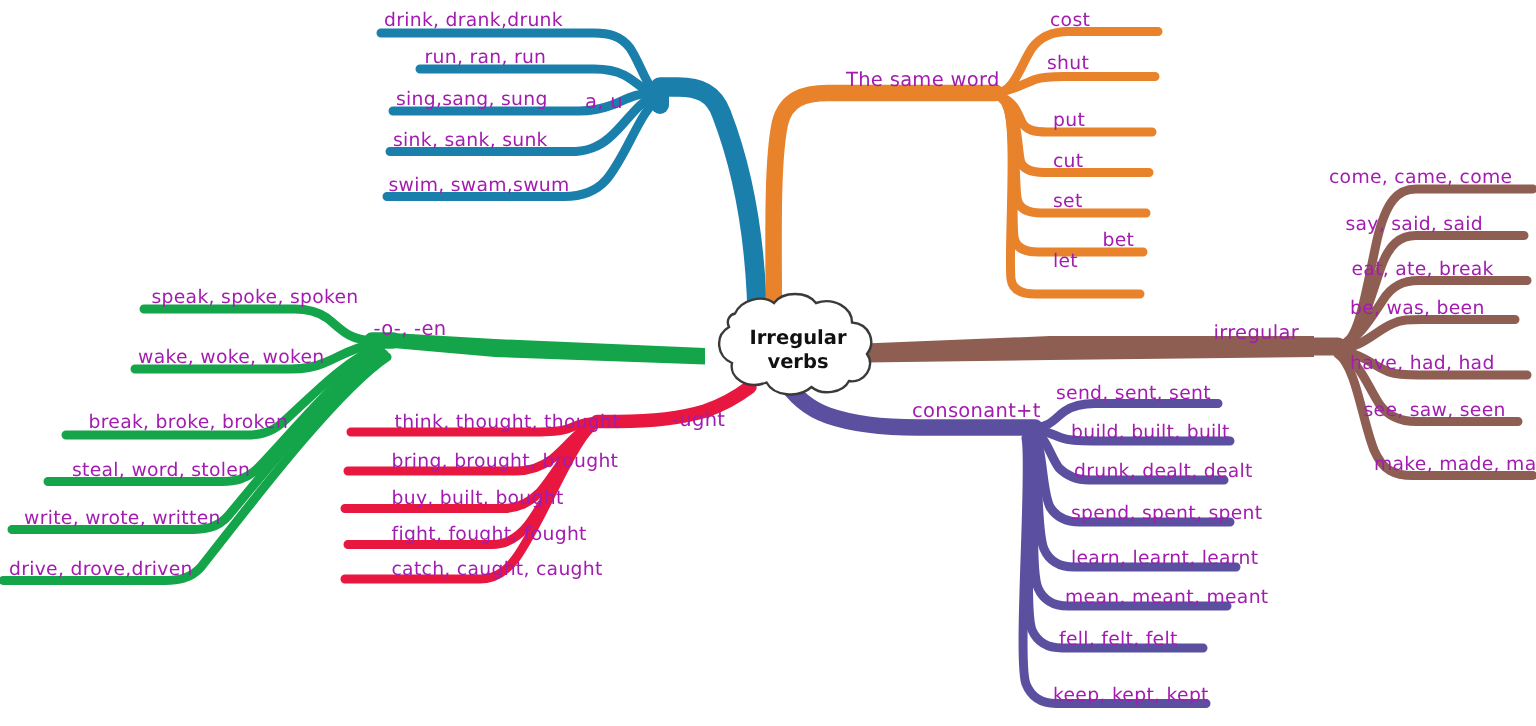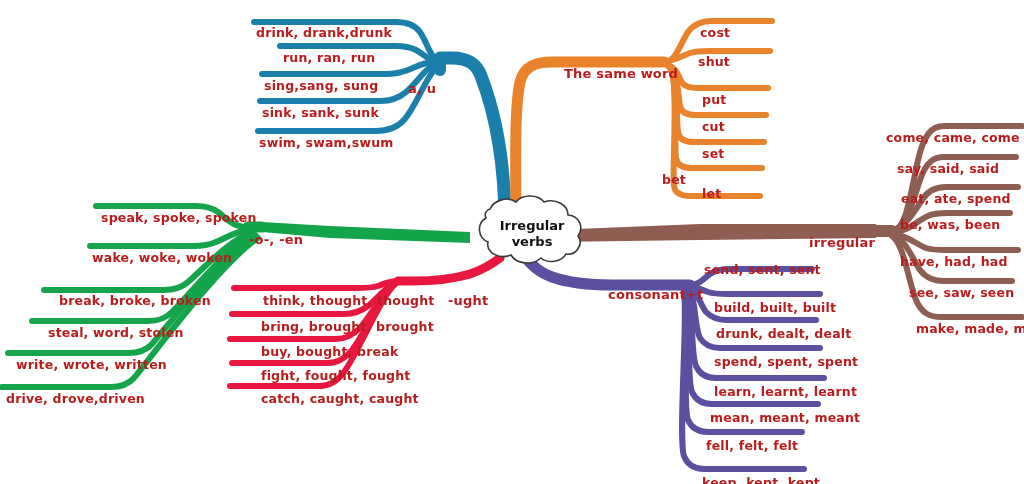--- a/index.html
+++ b/index.html
@@ -18,25 +18,24 @@
   #wires {
     position: absolute;
     left: 0;
     top: 0;
     width: 1024px;
     height: 484px;
   }
   .leaf-label, .branch-label {
     position: absolute;
     white-space: nowrap;
-    color: #b91c1c;
-    font-weight: 700;
+    color: #a21caf;
+    font-weight: 400;
     letter-spacing: 0.2px;
     line-height: 1;
-    margin-top: 20px;
   }
   .leaf-label {
     font-size: 12.5px;
   }
   .branch-label {
     font-size: 13px;
   }
   .central-text {
     position: absolute;
     text-align: center;
@@ -172,21 +171,21 @@
                C 532 266 516 264 511 255
                C 498 260 486 252 488 242
                C 478 238 476 224 486 218
                C 484 214 486 210 490 209 Z" fill="#FFFFFF" stroke="#3A3A3A" stroke-width="1.6"></path>
     </g>
   </svg>
 
   <div class="central-text" style="left:486px; top:218px; width:92px;">Irregular
 verbs</div>
 
-  <div class="branch-label" style="left:408px; top:62px;">a, u</div>
+  <div class="branch-label" style="left:390px; top:62px;">a, u</div>
 
   <div class="branch-label" style="left:564px; top:47px;">The same word</div>
 
   <div class="branch-label" style="left:249px; top:213px;">-o-, -en</div>
 
   <div class="branch-label" style="left:448px; top:274px;">-ught</div>
 
   <div class="branch-label" style="left:608px; top:268px;">consonant+t</div>
 
   <div class="branch-label" style="left:809px; top:216px;">irregular</div>
@@ -195,46 +194,46 @@
   <div class="leaf-label" style="left:283px; top:32px;">run, ran, run</div>
   <div class="leaf-label" style="left:264px; top:60px;">sing,sang, sung</div>
   <div class="leaf-label" style="left:262px; top:87px;">sink, sank, sunk</div>
   <div class="leaf-label" style="left:259px; top:117px;">swim, swam,swum</div>
 
   <div class="leaf-label" style="left:700px; top:7px;">cost</div>
   <div class="leaf-label" style="left:698px; top:36px;">shut</div>
   <div class="leaf-label" style="left:702px; top:74px;">put</div>
   <div class="leaf-label" style="left:702px; top:101px;">cut</div>
   <div class="leaf-label" style="left:702px; top:128px;">set</div>
-  <div class="leaf-label" style="left:662px; top:154px;text-align:right;">bet</div>
+  <div class="leaf-label" style="left:735px; top:154px;text-align:right;">bet</div>
   <div class="leaf-label" style="left:702px; top:168px;">let</div>
 
   <div class="leaf-label" style="left:101px; top:192px;">speak, spoke, spoken</div>
   <div class="leaf-label" style="left:92px; top:232px;">wake, woke, woken</div>
   <div class="leaf-label" style="left:59px; top:275px;">break, broke, broken</div>
   <div class="leaf-label" style="left:48px; top:307px;">steal, word, stolen</div>
   <div class="leaf-label" style="left:16px; top:339px;">write, wrote, written</div>
   <div class="leaf-label" style="left:6px; top:373px;text-align:center;">drive, drove,driven</div>
 
   <div class="leaf-label" style="left:263px; top:275px;">think, thought, thought</div>
   <div class="leaf-label" style="left:261px; top:301px;">bring, brought, brought</div>
-  <div class="leaf-label" style="left:261px; top:326px;">buy, bought, break</div>
+  <div class="leaf-label" style="left:261px; top:326px;">buy, built, bought</div>
   <div class="leaf-label" style="left:261px; top:350px;">fight, fought, fought</div>
   <div class="leaf-label" style="left:261px; top:373px;">catch, caught, caught</div>
 
-  <div class="leaf-label" style="left:704px; top:244px;">send, sent, sent</div>
+  <div class="leaf-label" style="left:704px; top:256px;">send, sent, sent</div>
   <div class="leaf-label" style="left:714px; top:282px;">build, built, built</div>
   <div class="leaf-label" style="left:716px; top:308px;">drunk, dealt, dealt</div>
   <div class="leaf-label" style="left:714px; top:336px;">spend, spent, spent</div>
   <div class="leaf-label" style="left:714px; top:366px;">learn, learnt, learnt</div>
   <div class="leaf-label" style="left:710px; top:392px;">mean, meant, meant</div>
   <div class="leaf-label" style="left:706px; top:420px;text-align:center;">fell, felt, felt</div>
   <div class="leaf-label" style="left:702px; top:457px;">keep, kept, kept</div>
 
   <div class="leaf-label" style="left:886px; top:112px;">come, came, come</div>
   <div class="leaf-label" style="left:897px; top:143px;">say, said, said</div>
-  <div class="leaf-label" style="left:901px; top:173px;">eat, ate, spend</div>
+  <div class="leaf-label" style="left:901px; top:173px;">eat, ate, break</div>
   <div class="leaf-label" style="left:900px; top:199px;">be, was, been</div>
   <div class="leaf-label" style="left:900px; top:236px;">have, had, had</div>
   <div class="leaf-label" style="left:909px; top:267px;">see, saw, seen</div>
   <div class="leaf-label" style="left:916px; top:303px;">make, made, made</div>
 
 </div>
 
 </body></html>

